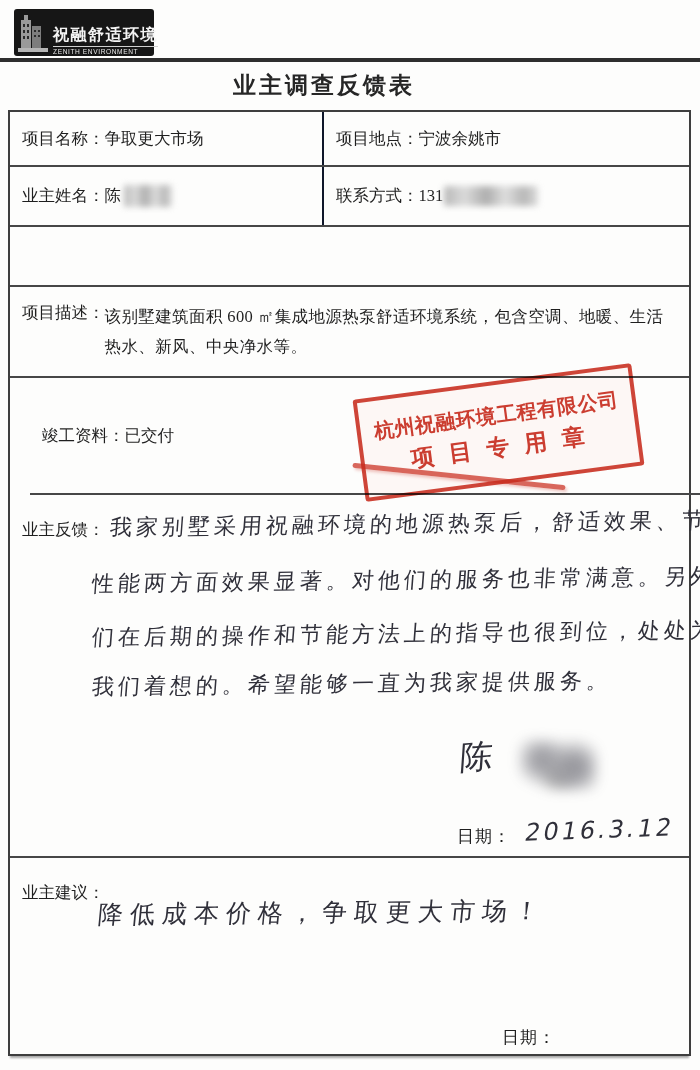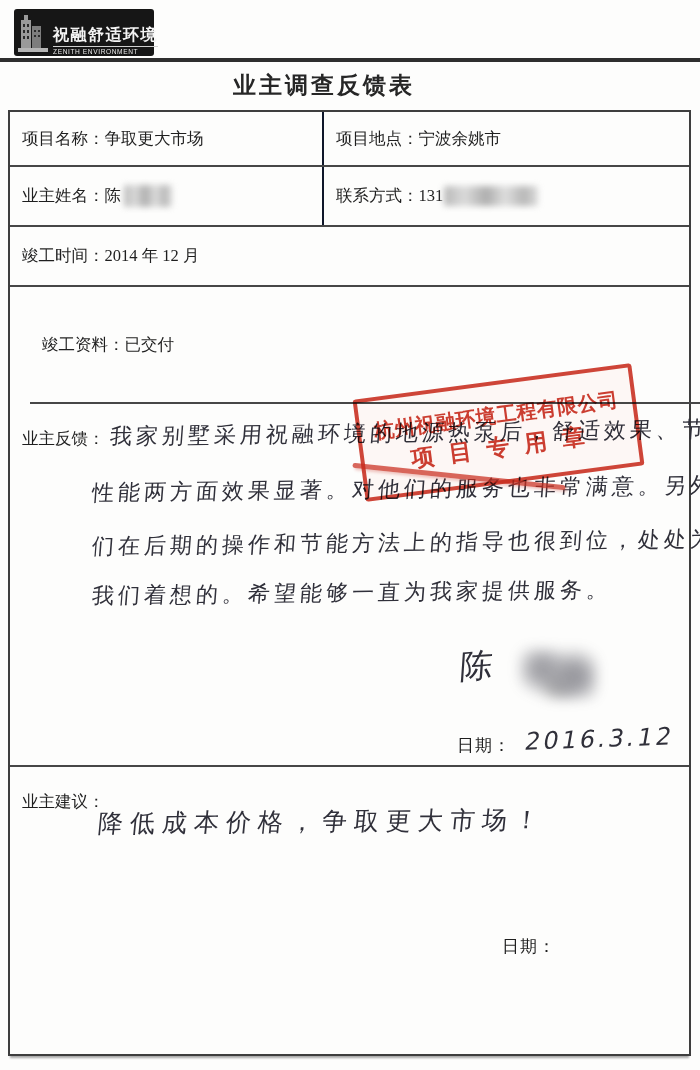--- a/index.html
+++ b/index.html
@@ -124,26 +124,28 @@
         <span class="masked masked-name"></span>
       </div>
       <div class="cell right">
         <span class="lbl">联系方式：</span>
         <span class="val">131</span>
         <span class="masked masked-phone"></span>
       </div>
     </div>
 
     <div class="row r3">
-      <div class="cell right">
-        <span class="lbl">竣工时间：</span>
-        <span class="val">2014 年 12 月</span>
+    </div>
+
+    <div class="row r4">
+      <div class="desc-cell">
+        <span class="lbl">项目描述：</span>
+        <span class="desc-val">该别墅建筑面积 600 ㎡集成地源热泵舒适环境系统，包含空调、地暖、生活热水、新风、中央净水等。</span>
       </div>
     </div>
-
 
     <div class="row r5">
       <div class="cell" style="width:100%;">
         <span class="lbl">竣工资料：</span>
         <span class="val">已交付</span>
       </div>
     </div>
 
     <div class="row r6">
       <div class="section-label">业主反馈：</div>

